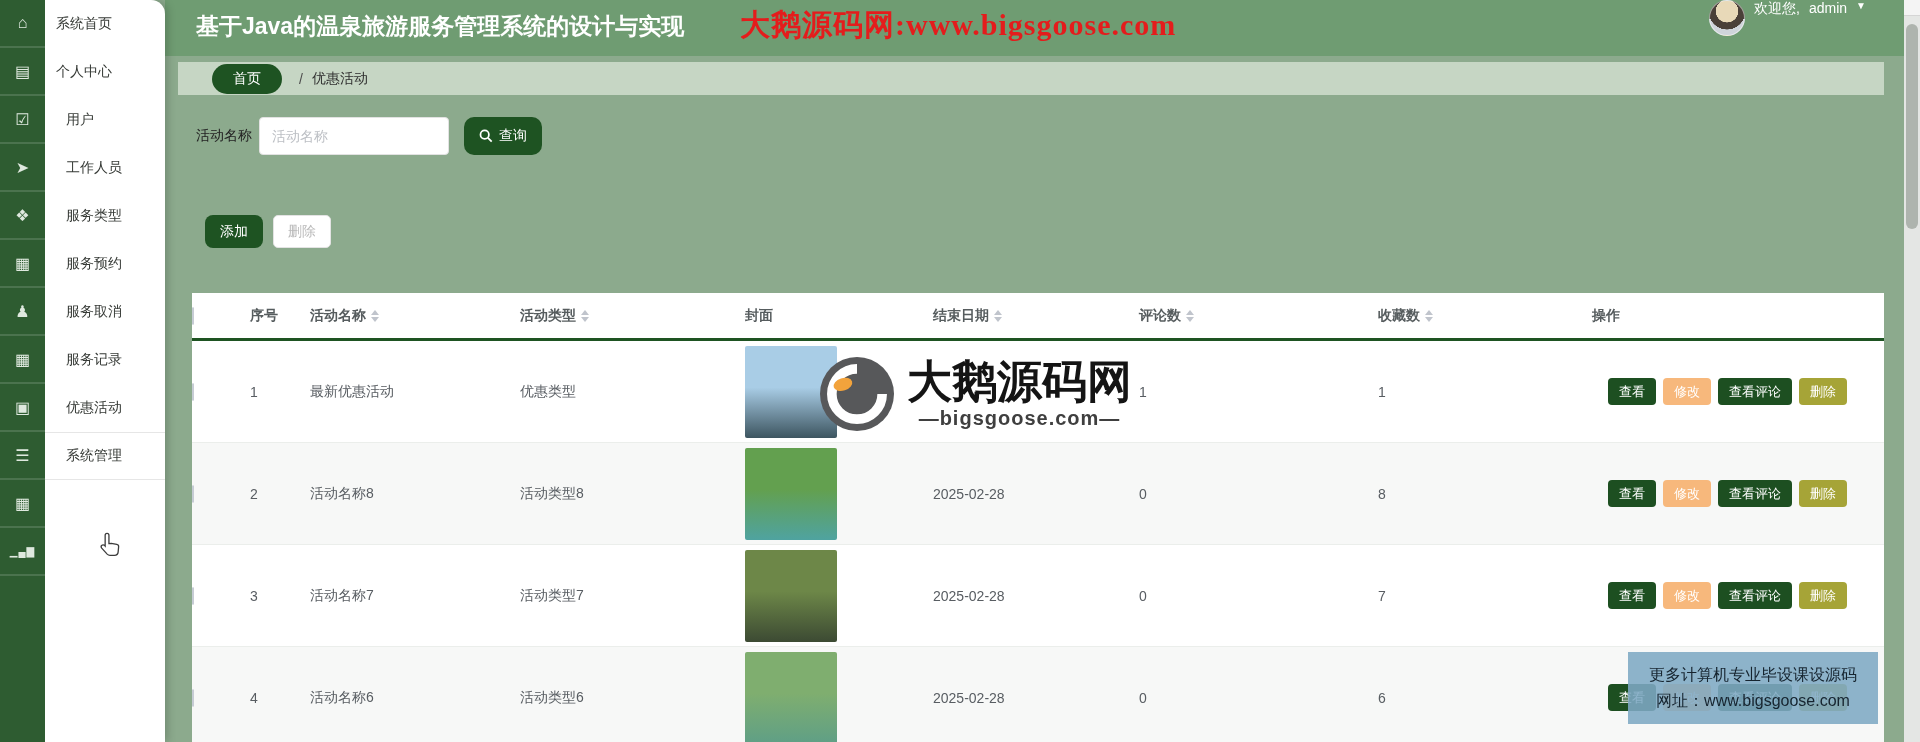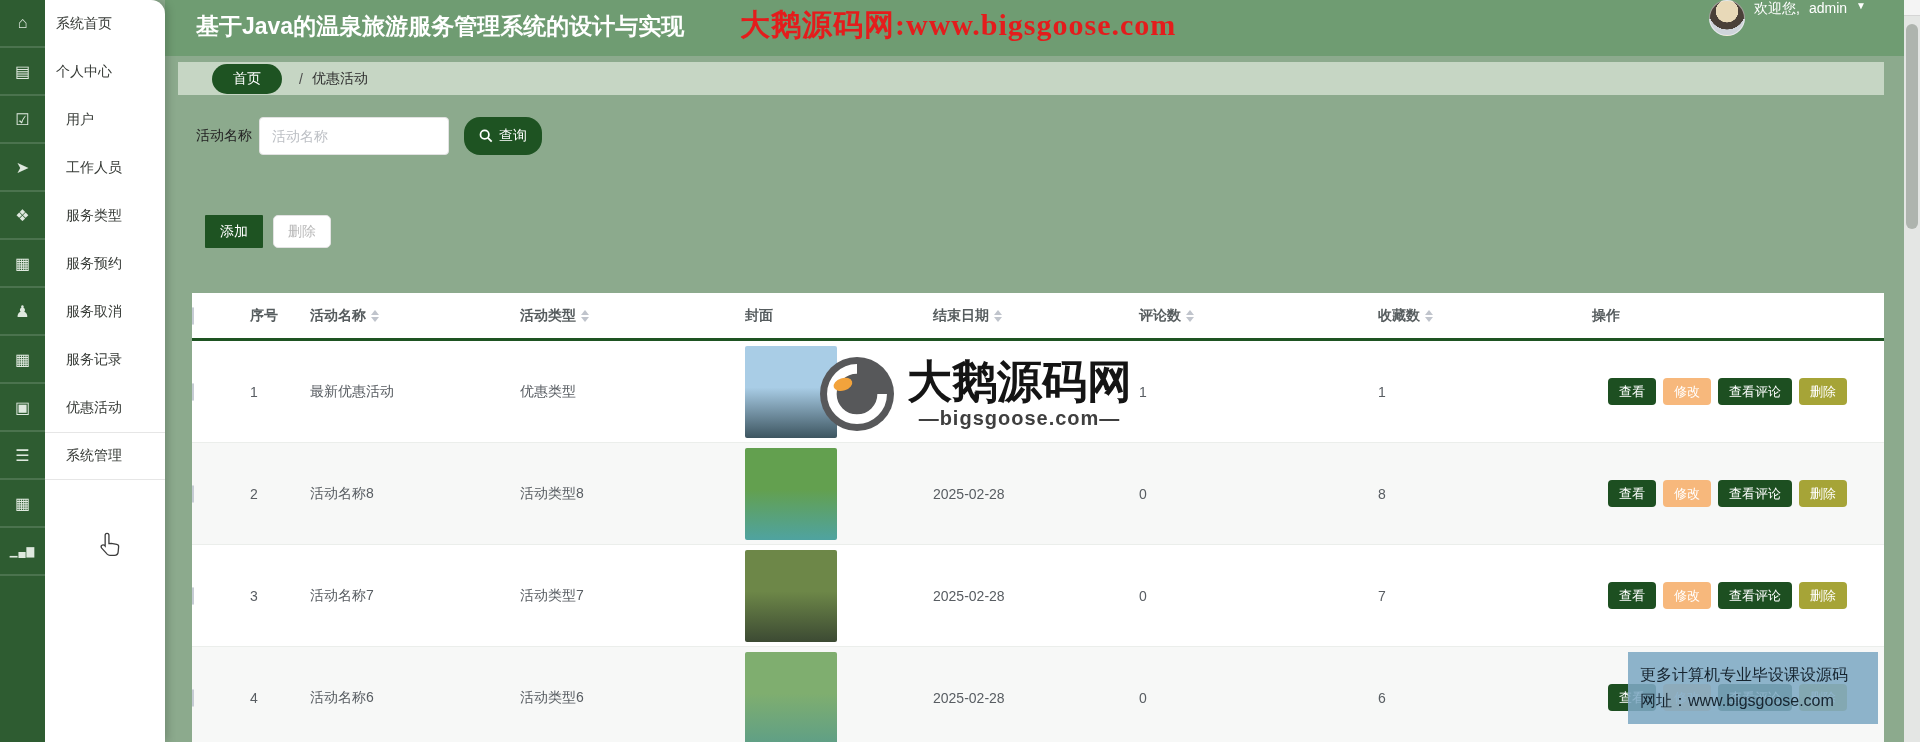--- a/index.html
+++ b/index.html
@@ -39,25 +39,25 @@
   .crumb-sep { margin:0 9px 0 17px; color:#4c4c4c; font-size:14px; }
   .crumb-cur { color:#2f2f2f; font-size:14px; }
 
   
   .searchrow { margin:22px 0 0 31px; display:flex; align-items:center; }
   .searchrow label { font-size:14px; color:#232323; margin-right:7px; }
   .searchrow input { width:190px; height:38px; border:1px solid #e2e2e2; border-radius:4px;
                      padding:0 12px; font-size:14px; color:#333; outline:none; }
   .searchrow input::placeholder { color:#bcbfc4; }
   .btn-query { margin-left:15px; height:38px; padding:0 15px; background:#1e5322; color:#fff; border:none;
-               border-radius:16px; font-size:14px; display:flex; align-items:center; gap:6px; cursor:pointer; }
+               border-radius:10px; font-size:14px; display:flex; align-items:center; gap:6px; cursor:pointer; }
 
   
   .toolbar { margin:60px 0 0 40px; display:flex; gap:10px; }
-  .btn-add { height:33px; padding:0 15px; background:#1e5322; color:#fff; border:none; border-radius:1px;
+  .btn-add { height:33px; padding:0 15px; background:#1e5322; color:#fff; border:none; border-radius:8px;
              font-size:14px; cursor:pointer; }
   .btn-del { height:33px; padding:0 14px; background:#fff; color:#b9b9b9; border:1px solid #e3e3e3;
              border-radius:5px; font-size:14px; cursor:pointer; }
 
   
   .tablewrap { margin:45px 20px 0 27px; background:#fff; position:relative; }
   .thead, .trow { display:grid; grid-template-columns:50px 60px 210px 225px 188px 206px 239px 214px 1fr; align-items:center; }
   .thead { height:48px; border-bottom:3px solid #1e5322; color:#565c5e; font-size:14px; font-weight:bold; }
   .hcell { display:flex; align-items:center; padding-left:8px; }
   .sorter { display:inline-flex; flex-direction:column; gap:2px; margin-left:5px; }
@@ -78,21 +78,21 @@
 
   
   .gwm { position:absolute; left:628px; top:16px; display:flex; align-items:center; gap:13px; z-index:2; pointer-events:none; }
   .gwm-txt { display:flex; flex-direction:column; align-items:center; }
   .gwm-title { font-size:45px; font-weight:900; color:#141414; line-height:1.05; }
   .gwm-sub { font-size:20px; font-weight:bold; color:#3f3f3f; letter-spacing:1px; margin-top:1px; }
 
   
   .overlay { position:absolute; left:1628px; top:652px; width:250px; height:72px;
              background:rgba(126,168,196,.88); color:#16242f; z-index:8;
-             display:flex; flex-direction:column; justify-content:center; gap:5px;padding-left:12px; }
+             display:flex; flex-direction:column; align-items:center; justify-content:center; gap:5px; }
   .overlay div { font-size:16px; white-space:nowrap; }
 
   
   .sb { position:absolute; right:0; top:0; width:16px; height:742px; background:#e4e6e4; z-index:9; }
   .sb-btn { height:16px; background:#f4f4f4; border-bottom:1px solid #d5d5d5; }
   .sb-thumb { position:absolute; top:24px; left:2px; width:12px; height:205px; background:#aeb4ae; border-radius:6px; }
 
   
   .hand { position:absolute; left:98px; top:532px; z-index:12; pointer-events:none; }
 </style>

